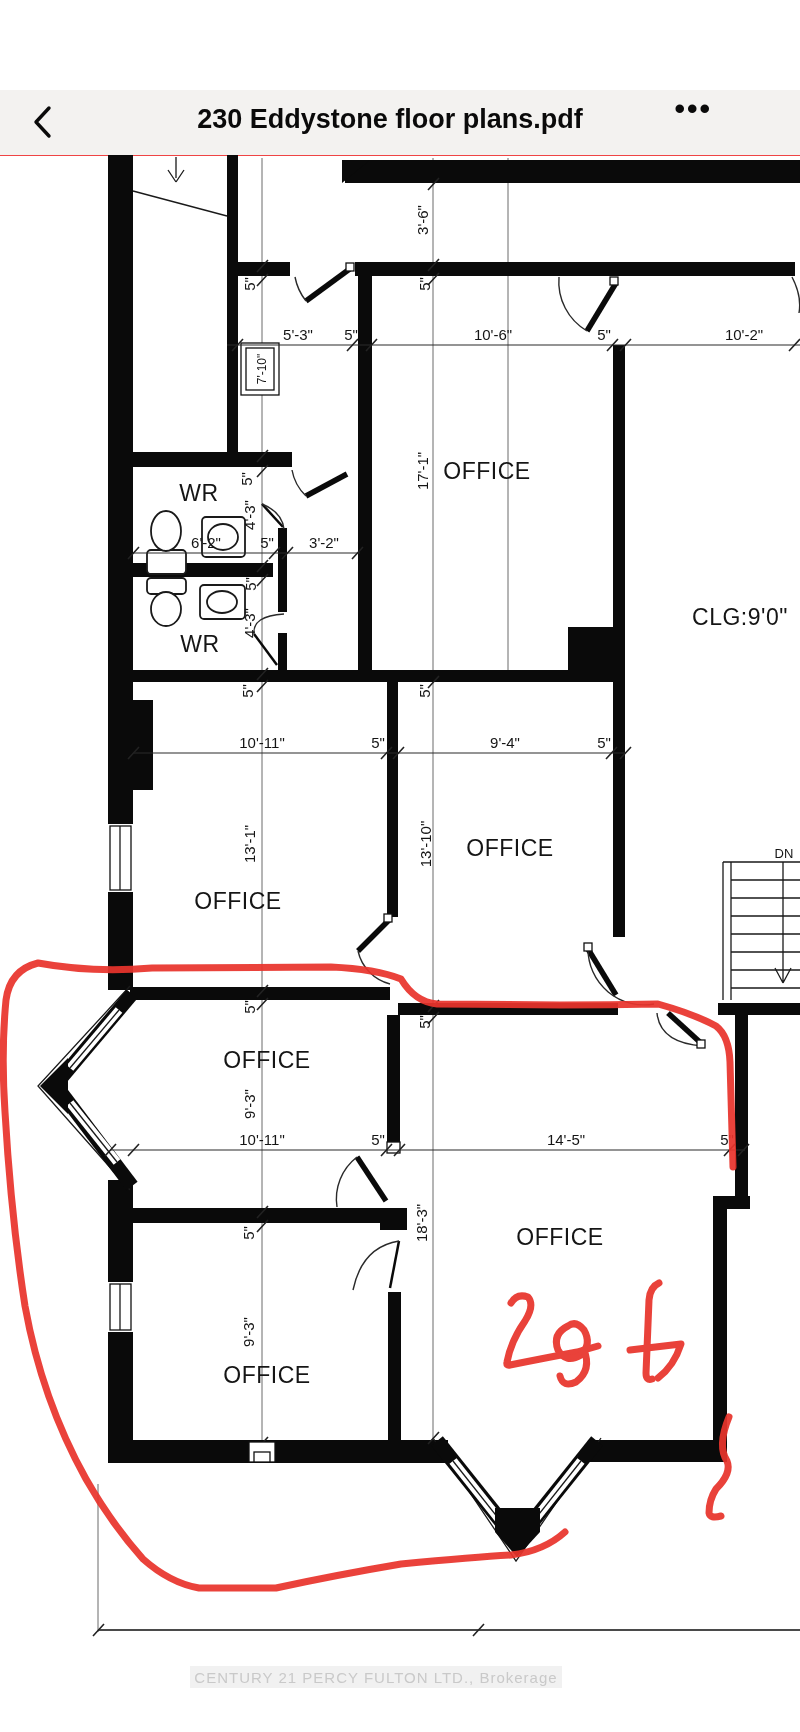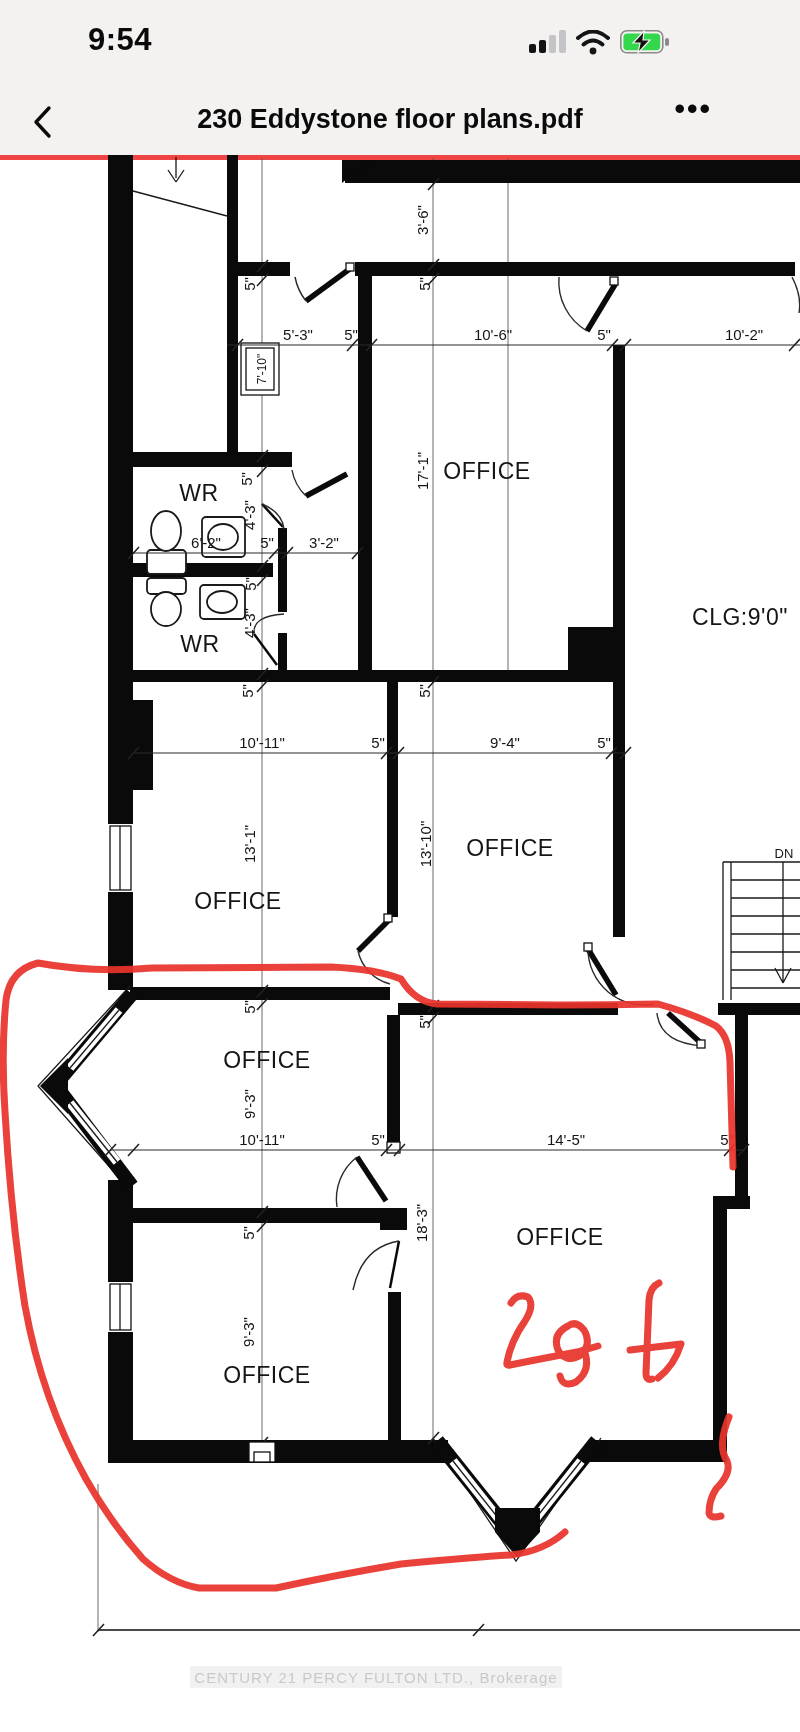--- a/index.html
+++ b/index.html
@@ -2,21 +2,21 @@
 <html><head>
 <meta charset="utf-8">
 <style>
   html,body{margin:0;padding:0;background:#fff;}
   #screen{position:relative;width:800px;height:1732px;background:#fff;overflow:hidden;
           font-family:"Liberation Sans",sans-serif;}
   
   #statusbar{position:absolute;left:0;top:0;width:800px;height:90px;background:#f3f2f0;}
   #statusbar .time{position:absolute;left:88px;top:22px;font-size:31px;font-weight:700;color:#0a0a0a;letter-spacing:.5px;}
   #status-icons{position:absolute;right:130px;top:26px;display:flex;align-items:center;gap:10px;height:32px;}
-  #navbar{position:absolute;left:0;top:90px;width:800px;height:65px;background:#f3f2f0;border-bottom:5px solid #ef4444;}
+  #navbar{position:absolute;left:0;top:90px;width:800px;height:65px;background:#f3f2f0;border-bottom:1px solid #ef4444;}
   #navbar .back{position:absolute;left:26px;top:14px;width:36px;height:36px;cursor:pointer;}
   #navbar .title{position:absolute;left:110px;right:130px;top:14px;text-align:center;font-size:27px;font-weight:600;color:#0a0a0a;
                  white-space:nowrap;overflow:hidden;}
   #navbar .more{position:absolute;right:88px;top:2px;font-size:30px;font-weight:700;color:#0a0a0a;letter-spacing:2px;cursor:pointer;}
   
   #plan{position:absolute;left:0;top:155px;}
   .wall{fill:#0a0a0a;stroke:none;}
   .thin{stroke:#1a1a1a;stroke-width:1.3;fill:none;}
   .ext{stroke:#5a5a5a;stroke-width:.9;fill:none;}
   .dim{stroke:#2a2a2a;stroke-width:1.1;fill:none;}
@@ -34,42 +34,20 @@
   .dts{font:12px "Liberation Sans",sans-serif;fill:#151515;text-anchor:middle;}
   .dn{font:13px "Liberation Sans",sans-serif;fill:#151515;text-anchor:middle;}
   .red{stroke-width:7;fill:none;stroke-linecap:round;stroke-linejoin:round;opacity:.93;}
   .wm{font:15px "Liberation Sans",sans-serif;fill:#c9c9c9;text-anchor:middle;letter-spacing:1px;}
 </style>
 </head>
 <body>
 
 <div id="screen">
 
-  <div id="statusbar">
-    <div class="time">9:54</div>
-    <div id="status-icons">
-      <svg width="37" height="24" viewBox="0 0 37 24">
-        <rect x="0" y="14" width="7" height="9" rx="2" fill="#141414"></rect>
-        <rect x="10" y="10" width="7" height="13" rx="2" fill="#141414"></rect>
-        <rect x="20" y="5" width="7" height="18" rx="2" fill="#c4c4c6"></rect>
-        <rect x="30" y="0" width="7" height="23" rx="2" fill="#c4c4c6"></rect>
-      </svg>
-      <svg width="34" height="25" viewBox="0 0 34 25">
-        <path d="M2 8 Q17 -5 32 8" stroke="#141414" stroke-width="4" fill="none" stroke-linecap="round"></path>
-        <path d="M7.5 14.5 Q17 6.5 26.5 14.5" stroke="#141414" stroke-width="4" fill="none" stroke-linecap="round"></path>
-        <circle cx="17" cy="21" r="3.4" fill="#141414"></circle>
-      </svg>
-      <svg width="50" height="24" viewBox="0 0 50 24">
-        <rect x="0.8" y="0.8" width="42" height="22" rx="6" stroke="#8a8a8a" stroke-width="1.6" fill="none"></rect>
-        <rect x="3.4" y="3.4" width="36.8" height="16.8" rx="4" fill="#32d74b"></rect>
-        <rect x="45" y="8" width="4" height="8" rx="2" fill="#8a8a8a"></rect>
-        <path d="M24 1 L13 13 L20 13 L18 23 L30 10 L23 10 Z" fill="#111" stroke="#f3f2f0" stroke-width="1.2"></path>
-      </svg>
-    </div>
-  </div>
 
   <div id="navbar">
     <div class="back">
       <svg width="36" height="36" viewBox="0 0 36 36">
         <polyline points="23,4 10,18 23,32" stroke="#0a0a0a" stroke-width="3.4" fill="none" stroke-linecap="round" stroke-linejoin="round"></polyline>
       </svg>
     </div>
     <div class="title">230 Eddystone floor plans.pdf</div>
     <div class="more">•••</div>
   </div>

